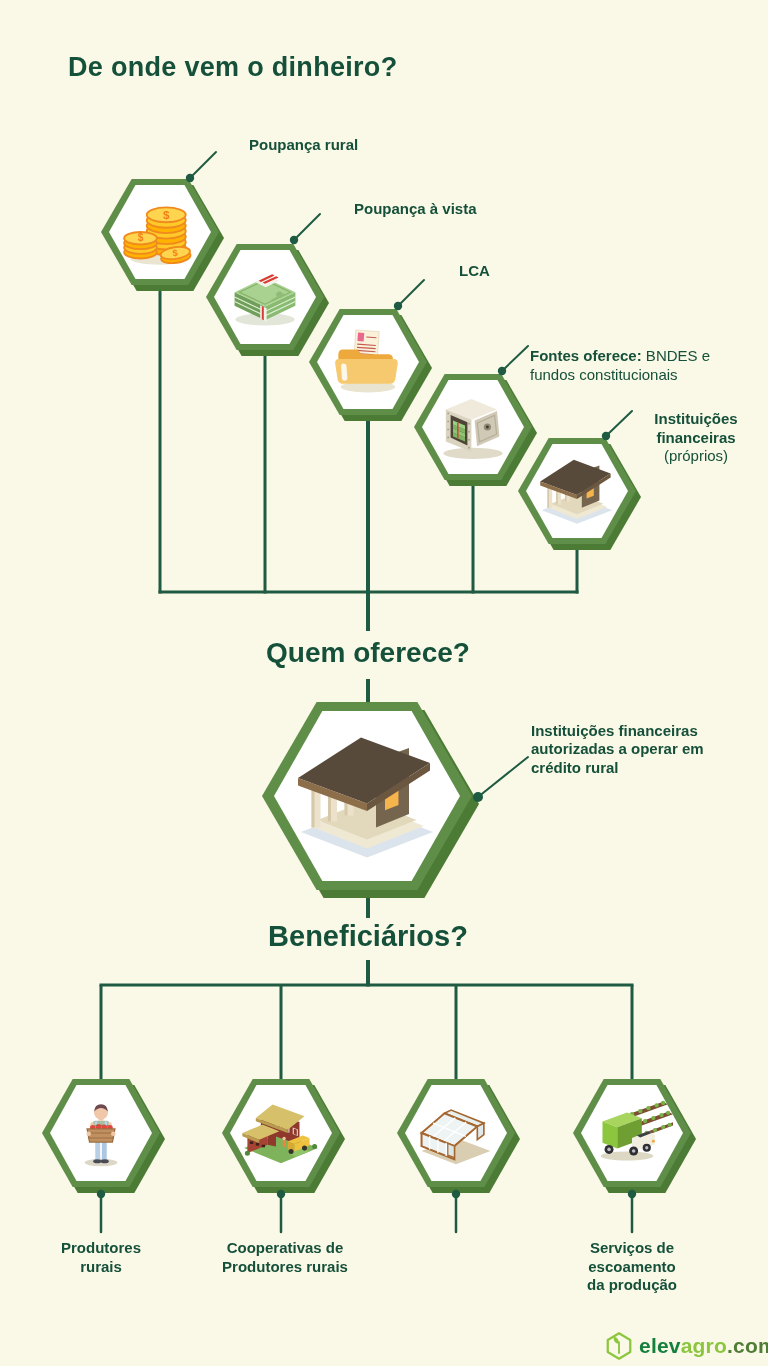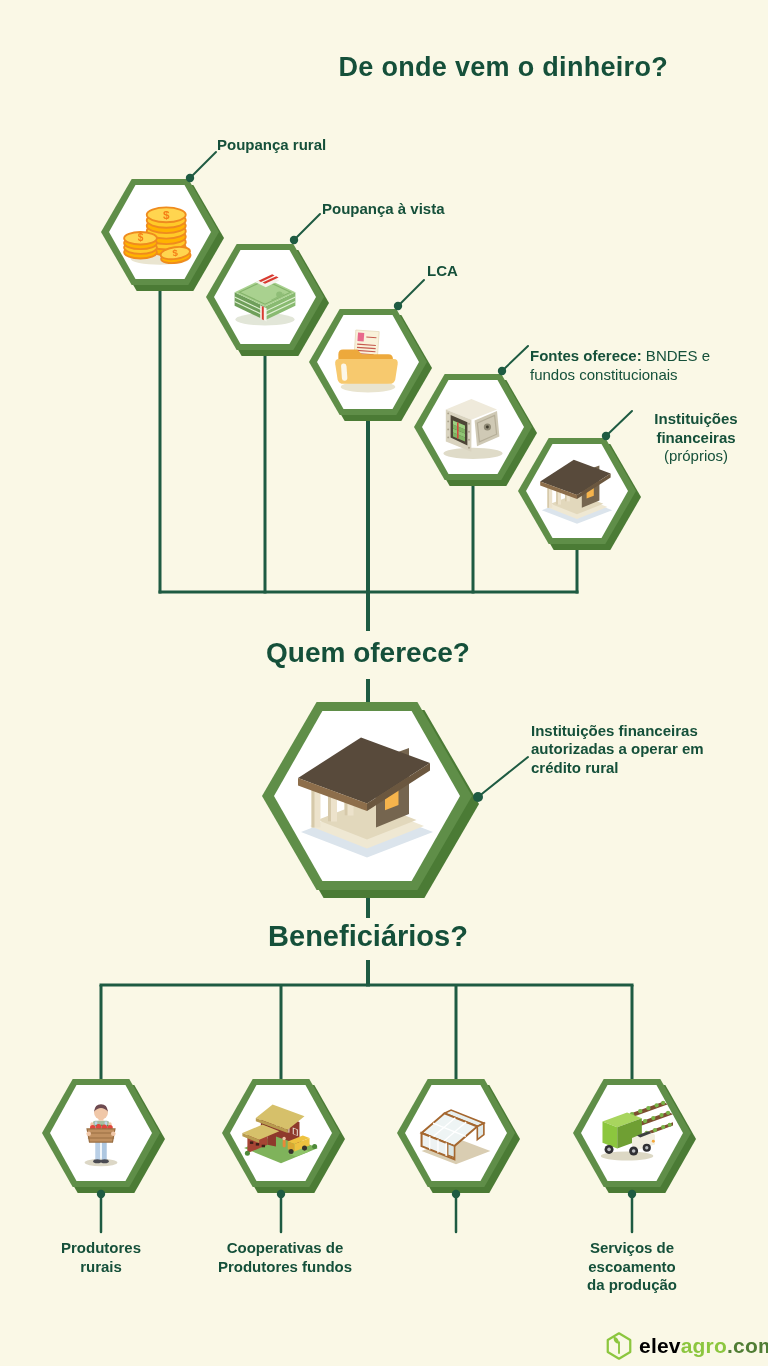--- a/index.html
+++ b/index.html
@@ -14,36 +14,36 @@
   .hex{position:absolute;z-index:2;}
   .hexclip{clip-path:polygon(0% 50%,26% 0%,74% 0%,100% 50%,74% 100%,26% 100%);}
   .hex .shadow{position:absolute;inset:0;background:#4b7b35;transform:translate(5px,6px);}
   .hex .body{position:absolute;inset:0;background:#5f8e48;}
   .hex .inner{position:absolute;inset:6px 8px;background:#ffffff;
               display:flex;align-items:center;justify-content:center;}
   .hex.big .shadow{transform:translate(7px,8px);}
   .hex.big .inner{inset:9px 12px;}
 
   
-  .title{position:absolute;left:68px;top:52px;width:600px;text-align:right;
+  .title{position:absolute;left:68px;top:52px;width:600px;text-align:left;
          font-size:27px;font-weight:bold;letter-spacing:.3px;z-index:5;}
   .heading{position:absolute;left:168px;width:400px;text-align:center;
            font-size:28px;font-weight:bold;z-index:5;}
   .lbl{position:absolute;font-size:15px;font-weight:bold;line-height:1.22;
        white-space:pre-line;z-index:5;}
   .lbl .reg{font-weight:normal;}
-  .lbl.nowrap{white-space:nowrap;}
+  .lbl.nowrap{white-space:nowrap;margin-left:32px;}
   .blbl{position:absolute;top:1239px;font-size:15px;font-weight:bold;line-height:1.24;
         text-align:center;white-space:pre-line;z-index:5;}
 
   
   #footer-logo{position:absolute;left:604px;top:1330px;height:32px;display:flex;
                align-items:center;gap:5px;z-index:5;}
   #footer-logo .brand{font-size:21px;font-weight:bold;letter-spacing:.2px;}
-  #footer-logo .elev{color:#000000;}
+  #footer-logo .elev{color:#15803d;}
   #footer-logo .agro{color:#8cc63f;}
   #footer-logo .dotcom{color:#507d35;}
 </style>
 </head>
 <body>
 
 <div id="page">
 
   <svg width="0" height="0" style="position:absolute" aria-hidden="true">
     <defs>
@@ -433,21 +433,21 @@
     <div class="inner hexclip">
       <svg width="82" height="82">
           <use href="#sym-truck"></use>
         </svg>
     </div>
   </div>
 
   <div class="blbl" style="left:36px;width:130px;">Produtores
 rurais</div>
   <div class="blbl" style="left:203px;width:164px;">Cooperativas de
-Produtores fundos</div>
+Produtores rurais</div>
   <div class="blbl" style="left:552px;width:160px;">Serviços de
 escoamento
 da produção</div>
 
   <svg id="connectors" class="overlay" width="768" height="1366" viewBox="0 0 768 1366">
     <g stroke="#1e5b42" stroke-width="2" stroke-linecap="round" fill="#1e5b42">
       <line x1="190" y1="178" x2="216" y2="152"></line>
         <circle cx="190" cy="178" r="4.2" stroke="none"></circle>
       <line x1="294" y1="240" x2="320" y2="214"></line>
         <circle cx="294" cy="240" r="4.2" stroke="none"></circle>

